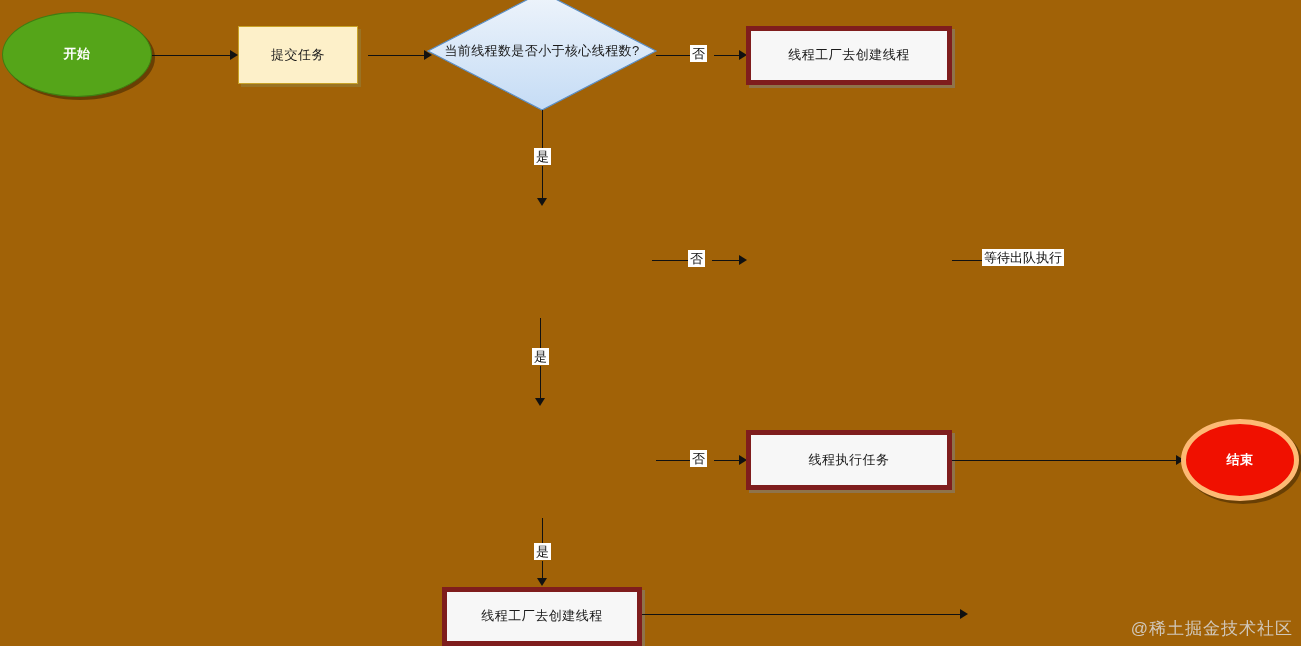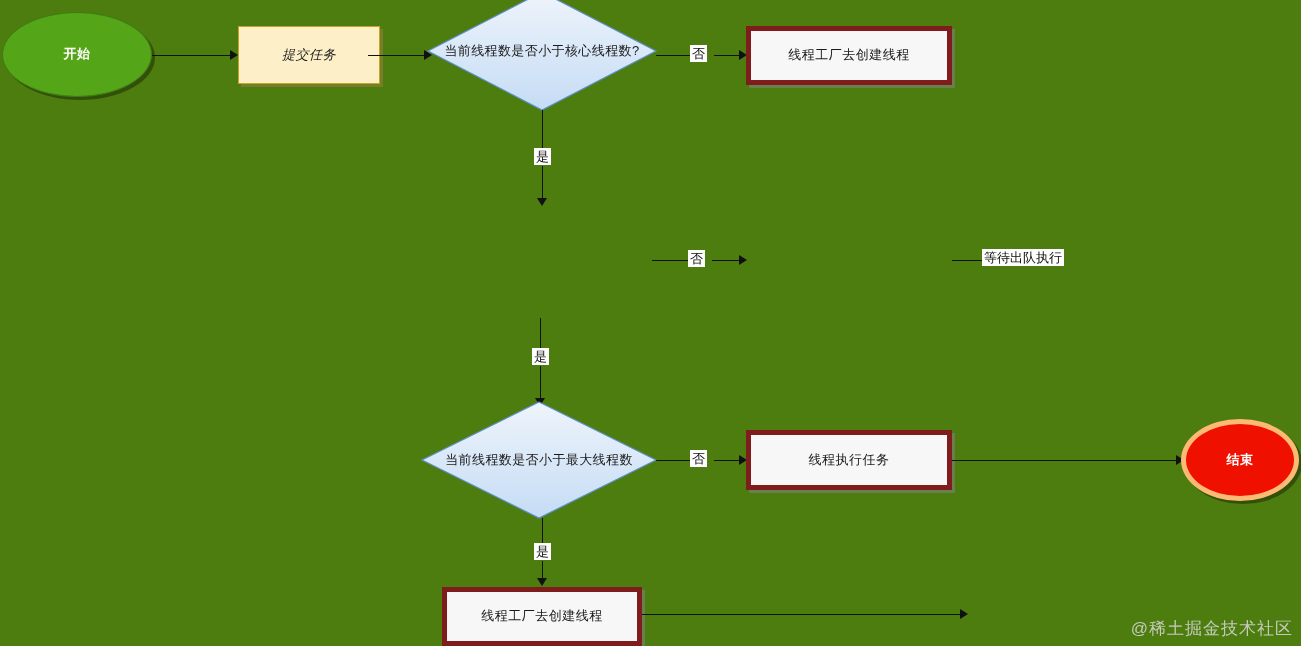--- a/index.html
+++ b/index.html
@@ -7,21 +7,21 @@
     padding: 0;
     background: #000000;
   }
   body {
     font-family: "Liberation Sans", "DejaVu Sans", sans-serif;
   }
   #canvas {
     position: relative;
     width: 1301px;
     height: 646px;
-    background: #4d7c0f;
+    background: #a16207;
     overflow: hidden;
   }
 
   
   .node {
     position: absolute;
     box-sizing: border-box;
     display: flex;
     align-items: center;
     justify-content: center;
@@ -139,21 +139,21 @@
 
 <div id="canvas">
 
   <div class="node ellipse start" style="left:2px; top:12px; width:150px; height:85px;">
     <span>开始</span>
   </div>
 
   <div class="conn h" style="left:152px; top:55px; width:78px;"></div>
   <div class="arrow right" style="left:230px; top:50px;"></div>
 
-  <div class="node rect highlight" style="left:238px; top:26px; width:142px; height:58px;font-style:italic;">
+  <div class="node rect highlight" style="left:238px; top:26px; width:120px; height:58px;">
     <span>提交任务</span>
   </div>
 
   <div class="conn h" style="left:368px; top:55px; width:58px;"></div>
   <div class="arrow right" style="left:424px; top:50px;"></div>
 
   <div class="diamond-wrap" style="left:428px; top:-8px; width:228px; height:118px;">
     <svg width="228" height="118" viewBox="0 0 228 118">
       <defs>
         <linearGradient id="dgrad1" x1="0" y1="0" x2="0" y2="1">
@@ -188,32 +188,20 @@
 
 
   <div class="conn h" style="left:952px; top:260px; width:32px;"></div>
   <div class="edge-label" style="left:982px; top:249px;">等待出队执行</div>
 
   <div class="conn v" style="left:540px; top:318px; height:32px;"></div>
   <div class="edge-label" style="left:532px; top:348px;">是</div>
   <div class="conn v" style="left:540px; top:366px; height:34px;"></div>
   <div class="arrow down" style="left:535px; top:398px;"></div>
 
-  <div class="diamond-wrap" style="left:422px; top:402px; width:234px; height:116px;">
-    <svg width="234" height="116" viewBox="0 0 234 116">
-      <defs>
-        <linearGradient id="dgrad3" x1="0" y1="0" x2="0" y2="1">
-          <stop offset="0%" stop-color="#eef4fb"></stop>
-          <stop offset="100%" stop-color="#c5dcf5"></stop>
-        </linearGradient>
-      </defs>
-      <polygon points="117,0 234,58 117,116 0,58" fill="url(#dgrad3)" stroke="#5b8fc7" stroke-width="1.2"></polygon>
-    </svg>
-    <div class="diamond-label">当前线程数是否小于最大线程数</div>
-  </div>
 
   <div class="conn h" style="left:656px; top:460px; width:34px;"></div>
   <div class="edge-label" style="left:690px; top:450px;">否</div>
   <div class="conn h" style="left:714px; top:460px; width:28px;"></div>
   <div class="arrow right" style="left:739px; top:455px;"></div>
 
   <div class="node rect" style="left:746px; top:430px; width:206px; height:60px;">
     <span>线程执行任务</span>
   </div>
 

